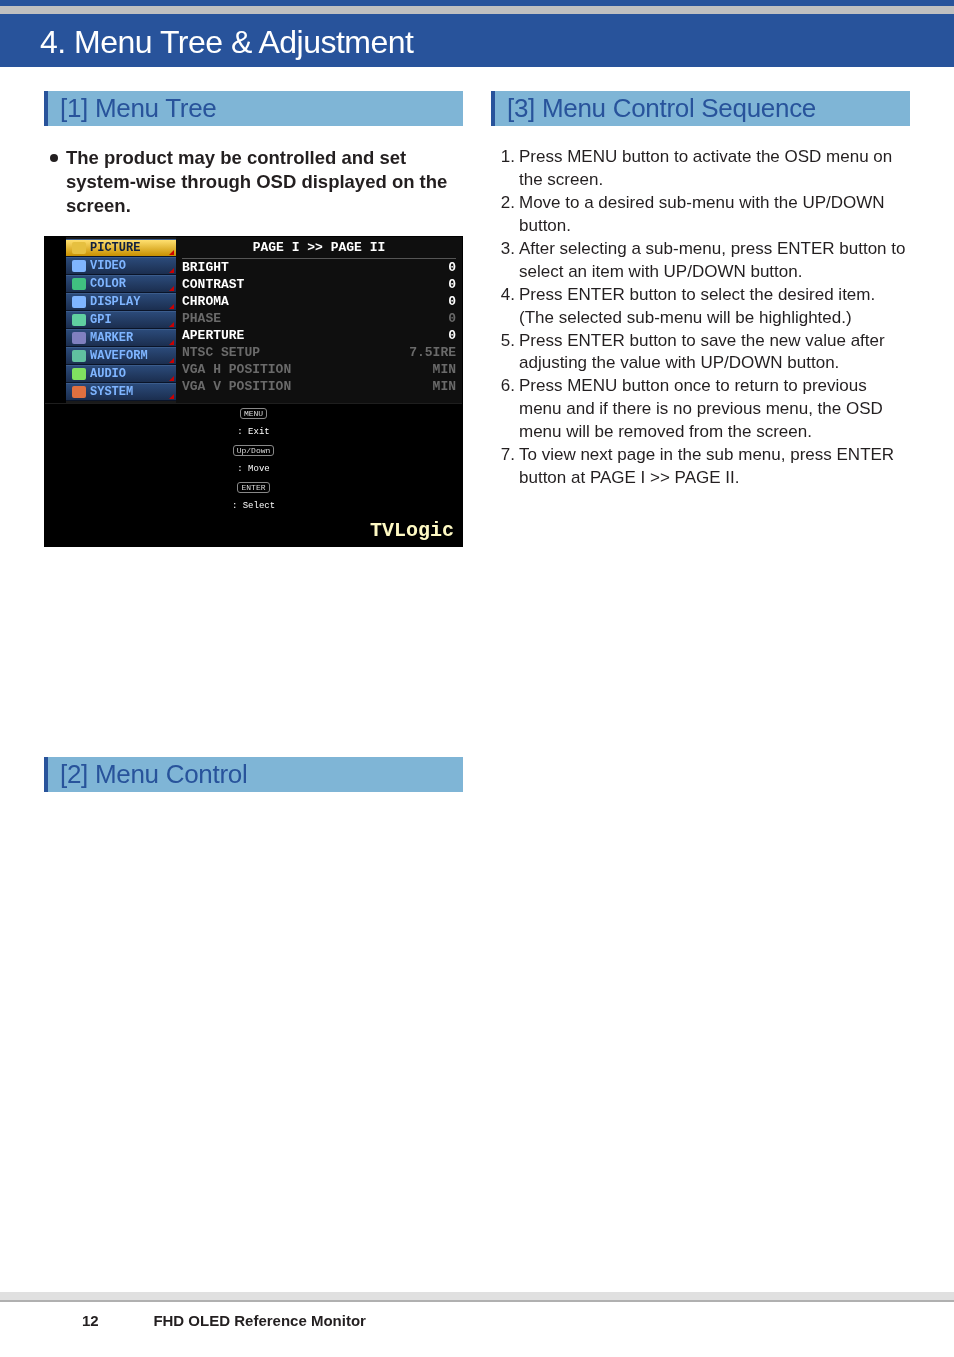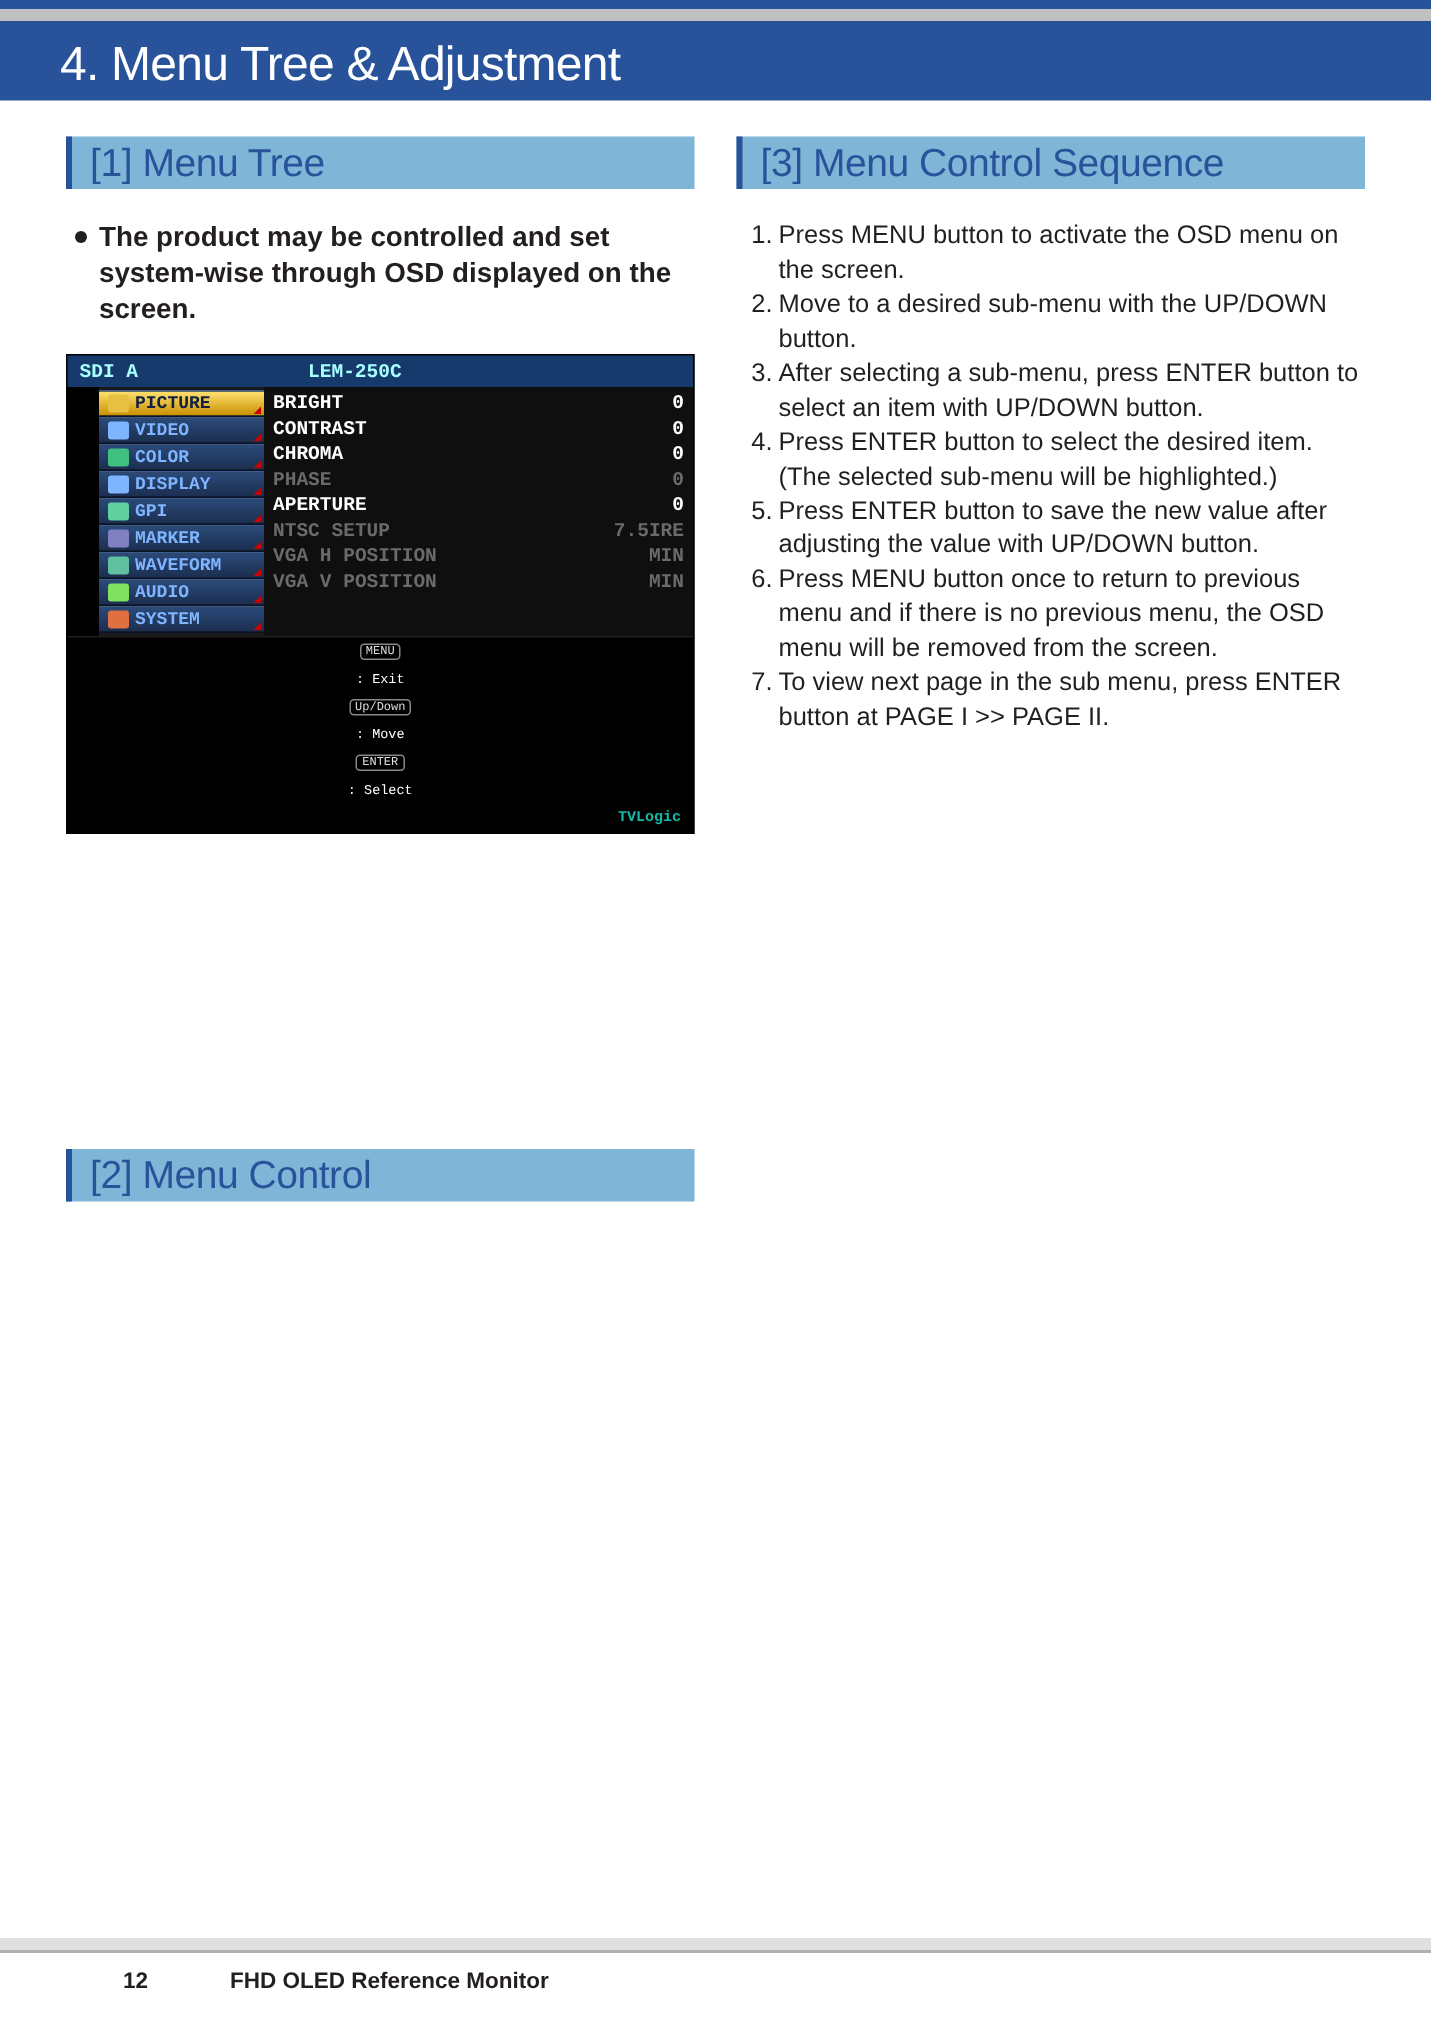--- a/index.html
+++ b/index.html
@@ -146,23 +146,23 @@
   }
   .osd-key {
     border: 1px solid #888;
     border-radius: 3px;
     padding: 0 3px;
     font-size: 8px;
     color: #ddd;
   }
   .osd-footer-brand {
     margin-left: auto;
-    font-size: 10px;
-    font-weight: bold;
-    color: #14b8a6;
+    font-size: 20px;
+    font-weight: bold;
+    color: #fef9c3;
   }
   
   .steps {
     font-size: 17px;
     line-height: 1.35;
     color: #231f20;
     padding-left: 4px;
   }
   .step-row { display: flex; gap: 4px; }
   .step-num { flex: 0 0 20px; text-align: right; }
@@ -196,24 +196,20 @@
 
     <div class="col">
 
       <div class="section-heading">[1] Menu Tree</div>
       <div class="lead-para">
         <span class="lead-bullet"></span>
         <span>The product may be controlled and set system-wise through OSD displayed on the screen.</span>
       </div>
 
       <div class="osd">
-        <div class="osd-title">
-          <span>SDI A</span>
-          <span>LEM-250C</span>
-        </div>
         <div class="osd-body">
           <div class="osd-nav" id="osd-nav">
               <div class="osd-nav-item selected">
                 <span class="osd-icon" style="background: rgb(230, 192, 64); border-radius: 2px;"></span>
                 <span>PICTURE</span>
                 <span class="osd-nav-corner"></span>
               </div>
               <div class="osd-nav-item">
                 <span class="osd-icon" style="background: rgb(127, 181, 255); border-radius: 2px;"></span>
                 <span>VIDEO</span>
@@ -249,20 +245,21 @@
                 <span>AUDIO</span>
                 <span class="osd-nav-corner"></span>
               </div>
               <div class="osd-nav-item">
                 <span class="osd-icon" style="background: rgb(224, 112, 64); border-radius: 2px;"></span>
                 <span>SYSTEM</span>
                 <span class="osd-nav-corner"></span>
               </div>
             </div>
           <div class="osd-main">
+            <div class="osd-page-header">PAGE I &gt;&gt; PAGE II</div>
             <div id="osd-rows">
                 <div class="osd-row">
                   <span>BRIGHT</span>
                   <span>0</span>
                 </div>
                 <div class="osd-row">
                   <span>CONTRAST</span>
                   <span>0</span>
                 </div>
                 <div class="osd-row">

